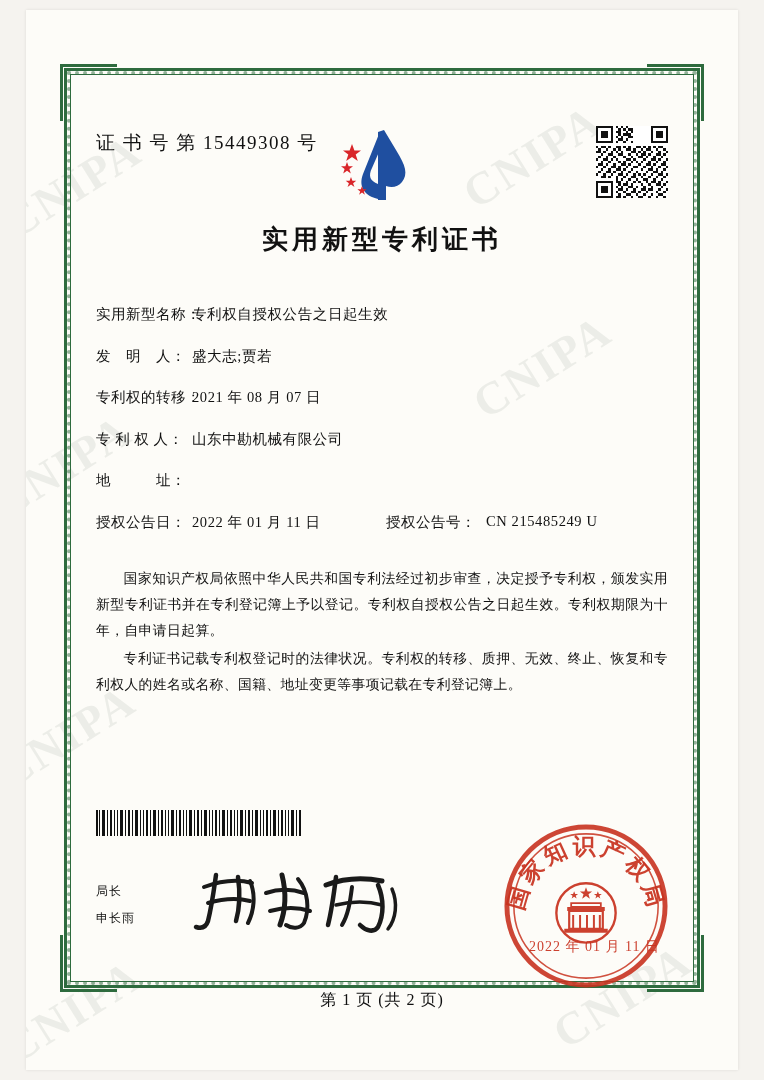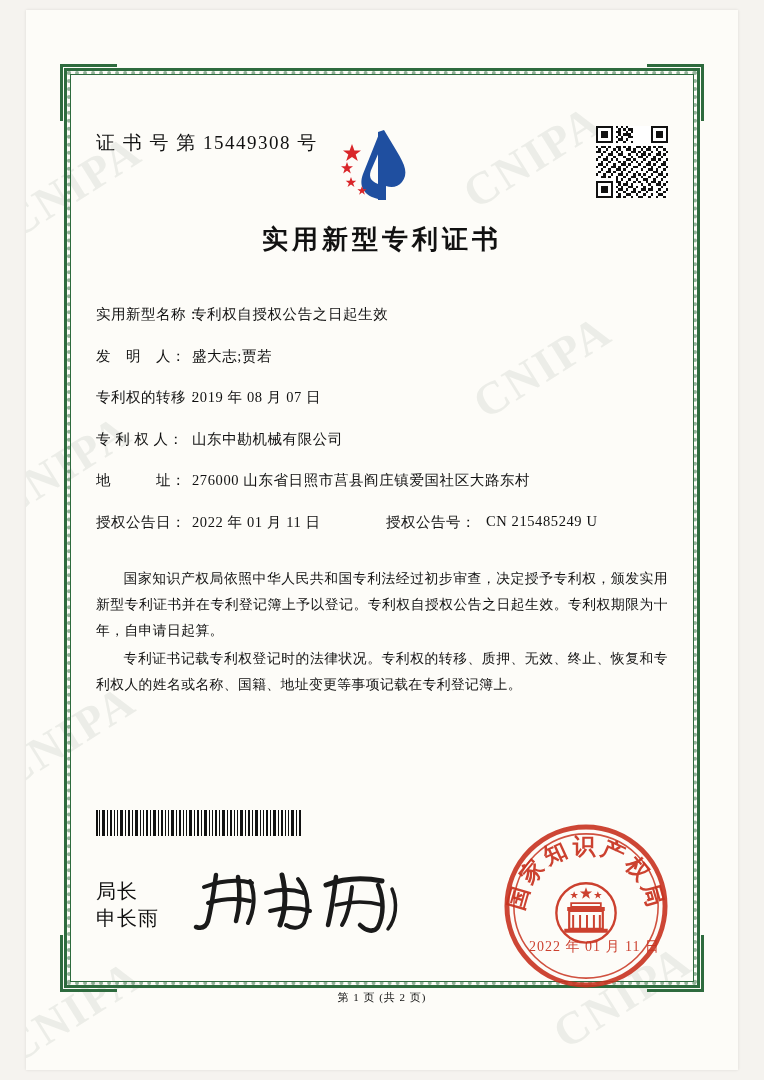--- a/index.html
+++ b/index.html
@@ -168,21 +168,21 @@
     top: 800px;
     width: 205px;
     height: 26px;
   }
 
   
   .sign-block {
     position: absolute;
     left: 70px;
     top: 868px;
-    font-size: 20px;
+    font-size: 12px;
     line-height: 27px;
     color: #111;
     letter-spacing: 1px;
   }
   .sign-script {
     position: absolute;
     left: 160px;
     top: 855px;
     width: 250px;
     height: 70px;
@@ -205,21 +205,21 @@
     color: #c8321f;
     opacity: 0.92;
   }
 
   .page-num {
     position: absolute;
     left: 0;
     right: 0;
     top: 980px;
     text-align: center;
-    font-size: 11px;
+    font-size: 16px;
     color: #111;
     letter-spacing: 1px;
   }
   .footer-note {
     position: absolute;
     left: 0;
     right: 0;
     top: 1026px;
     text-align: center;
     font-size: 13.5px;
@@ -499,31 +499,30 @@
       </div>
 
       <div class="field">
         <span class="f-label">发　明　人：</span>
         <span class="f-value">盛大志;贾若</span>
       </div>
 
 
       <div class="field">
         <span class="f-label">专利权的转移：</span>
-        <span class="f-value">2019 年 08 月 07 日</span>
+        <span class="f-value">2021 年 08 月 07 日</span>
       </div>
 
       <div class="field">
         <span class="f-label">专 利 权 人：</span>
         <span class="f-value">山东中勘机械有限公司</span>
       </div>
 
       <div class="field">
         <span class="f-label">地　　　址：</span>
-        <span class="f-value">276000  山东省日照市莒县阎庄镇爱国社区大路东村</span>
       </div>
 
       <div class="field field-row2">
         <span class="half-a">
           <span class="f-label">授权公告日：</span>
           <span class="f-value">2022 年 01 月 11 日</span>
         </span>
         <span class="half-b">
           <span class="f-label">授权公告号：</span>
           <span class="f-value">CN 215485249 U</span>

